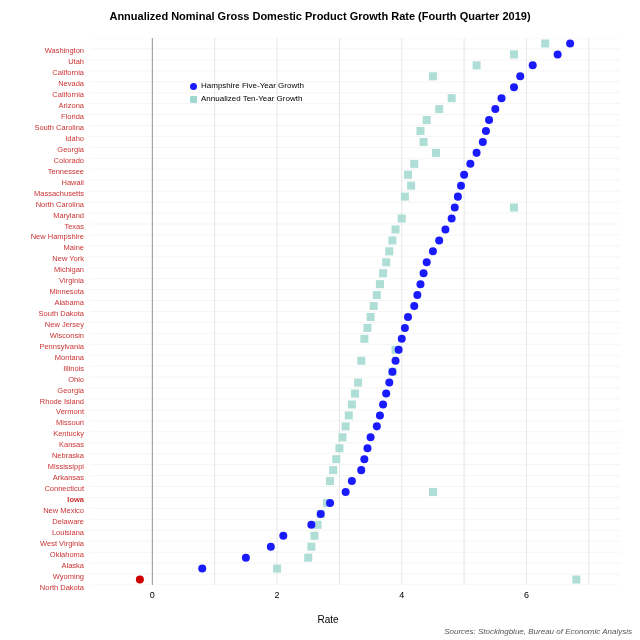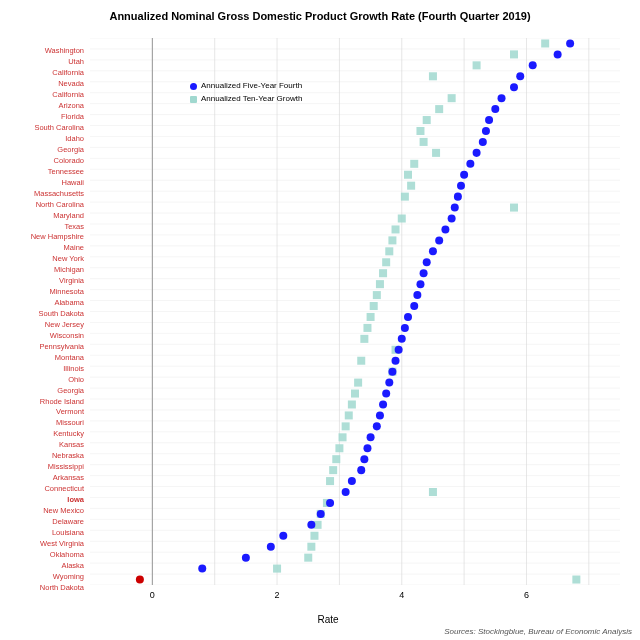--- a/index.html
+++ b/index.html
@@ -333,21 +333,21 @@
         <circle cx="155.88235294117646" cy="517.75" r="4" fill="#1a1aff"></circle>
         <rect x="183.05882352941177" y="524.65" width="8" height="8" fill="#a0d8cf" opacity="0.85"></rect>
         <circle cx="112.23529411764706" cy="528.65" r="4" fill="#1a1aff"></circle>
         <rect x="482.35294117647055" y="535.5500000000001" width="8" height="8" fill="#a0d8cf" opacity="0.85"></rect>
         <circle cx="49.88235294117647" cy="539.5500000000001" r="4" fill="#cc0000"></circle>
       </svg>
 
     <div class="legend">
       <div class="legend-item">
         <span class="dot-blue"></span>
-        <span>Annualized Five-Year Fourth</span>
+        <span>Hampshire Five-Year Growth</span>
       </div>
       <div class="legend-item">
         <span class="dot-cyan"></span>
         <span>Annualized Ten-Year Growth</span>
       </div>
     </div>
   </div>
 
   <div class="x-axis-area" id="x-axis-labels">
       <span class="x-label" style="left: 11.7647%;">0</span>

